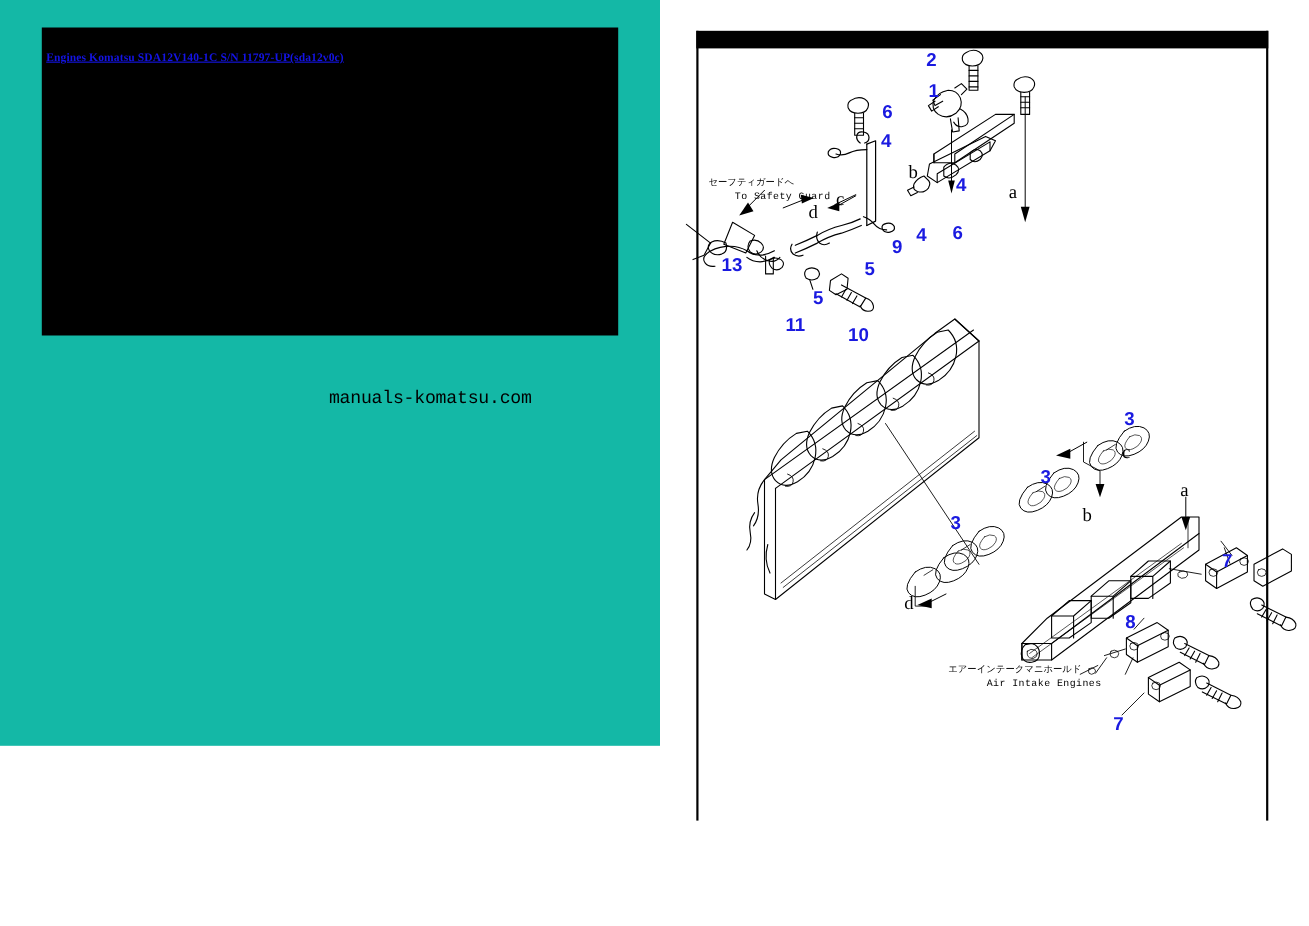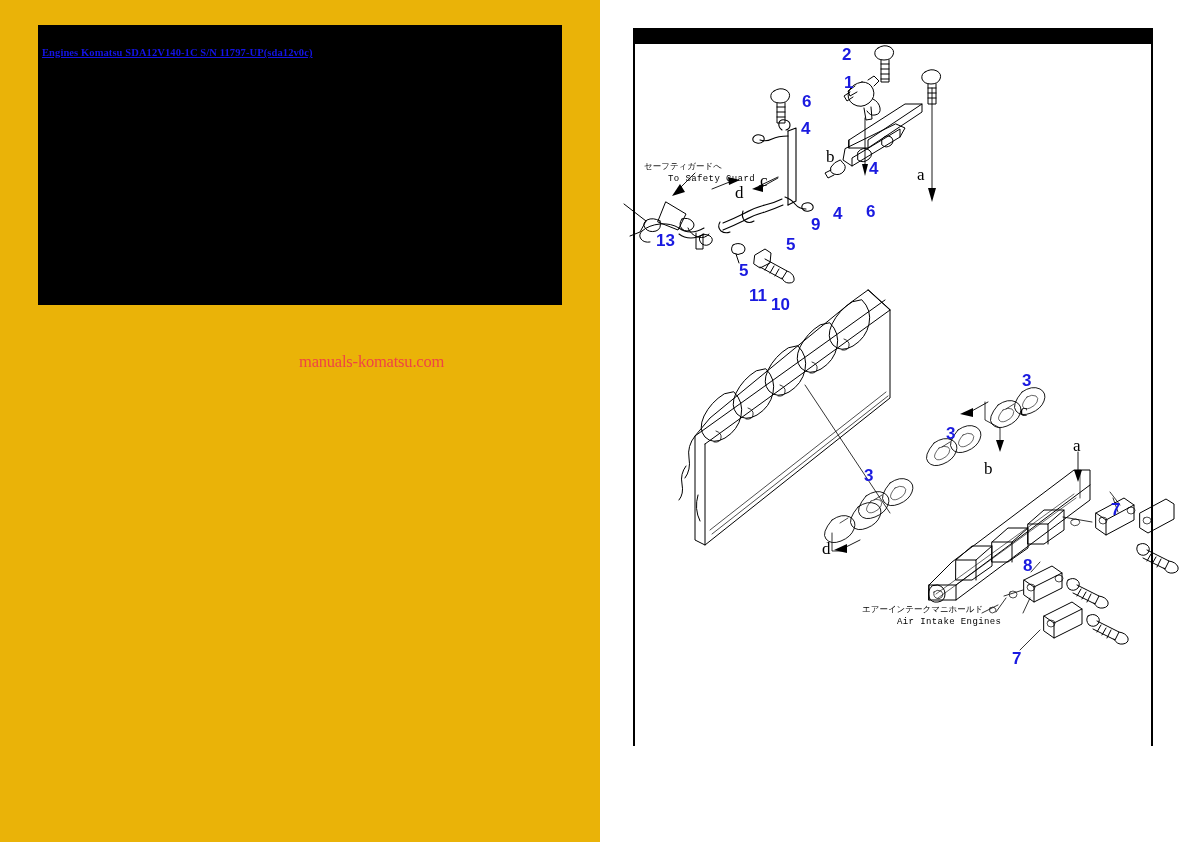--- a/index.html
+++ b/index.html
@@ -1,35 +1,35 @@
 <!DOCTYPE html>
 <html><head>
 <meta charset="utf-8">
 <style>
   html,body{margin:0;padding:0;background:#ffffff;}
   body{width:1190px;height:842px;position:relative;overflow:hidden;
        font-family:"Liberation Sans",sans-serif;}
 
   
-  #left-panel{position:absolute;left:0;top:0;width:600px;height:842px;background:#eab308;}
+  #left-panel{position:absolute;left:0;top:0;width:600px;height:678px;background:#14b8a6;}
   #black-box{position:absolute;left:38px;top:25px;width:524px;height:280px;background:#000000;}
   #catalog-link{position:absolute;left:42px;top:47px;color:#1414e6;
      font-size:10.5px;line-height:12px;white-space:nowrap;text-decoration:underline;
      font-family:"Liberation Serif",serif;font-weight:700;letter-spacing:.1px;cursor:pointer;}
 
   
   #diagram-panel{position:absolute;left:600px;top:0;width:590px;height:842px;background:#fff;}
   #frame{position:absolute;left:33px;top:28px;width:520px;height:718px;
          border-left:2px solid #000;border-right:2px solid #000;box-sizing:border-box;}
   #header-bar{position:absolute;left:33px;top:28px;width:520px;height:16px;background:#000;}
 
   #svg-art{position:absolute;left:0;top:0;width:590px;height:842px;}
 
-  .wm{position:absolute;left:299px;top:352px;font-size:16.5px;color:#ef4444;
-      font-family:Liberation Serif, serif;letter-spacing:-0.2px;white-space:nowrap;}
+  .wm{position:absolute;left:299px;top:352px;font-size:16.5px;color:#000000;
+      font-family:Liberation Mono, monospace;letter-spacing:-0.2px;white-space:nowrap;}
 
   
   .cn{position:absolute;color:#1a1ae0;font-family:"Liberation Sans",sans-serif;
       font-weight:700;font-size:17px;line-height:17px;}
   
   .cl{position:absolute;color:#000;font-family:"Liberation Serif",serif;
       font-size:17px;line-height:17px;}
   .jp{position:absolute;color:#000;font-size:8.5px;line-height:10px;white-space:nowrap;
       font-family:"DejaVu Sans",sans-serif;}
   .en{position:absolute;color:#000;font-size:9px;line-height:10px;white-space:nowrap;
@@ -300,21 +300,21 @@
     <div class="cn" style="left: 866px; top: 203px;">6</div>
     <div class="cl" style="left: 826px; top: 148px;">b</div>
     <div class="cl" style="left: 917px; top: 166px;">a</div>
     <div class="cl" style="left: 760px; top: 172px;">c</div>
     <div class="cl" style="left: 735px; top: 184px;">d</div>
     <div class="cn" style="left: 833px; top: 205px;">4</div>
     <div class="cn" style="left: 811px; top: 216px;">9</div>
     <div class="cn" style="left: 786px; top: 236px;">5</div>
     <div class="cn" style="left: 739px; top: 262px;">5</div>
     <div class="cn" style="left: 656px; top: 232px;">13</div>
-    <div class="cn" style="left: 749px; top: 287px;">11</div>
+    <div class="cn" style="left: 714px; top: 287px;">11</div>
     <div class="cn" style="left: 771px; top: 296px; text-align: right;">10</div>
     <div class="cn" style="left: 1022px; top: 372px;">3</div>
     <div class="cn" style="left: 946px; top: 425px;">3</div>
     <div class="cn" style="left: 864px; top: 467px;">3</div>
     <div class="cl" style="left: 1020px; top: 402px;">c</div>
     <div class="cl" style="left: 984px; top: 460px;">b</div>
     <div class="cl" style="left: 822px; top: 540px;">d</div>
     <div class="cl" style="left: 1073px; top: 437px;">a</div>
     <div class="cn" style="left: 1111px; top: 501px;">7</div>
     <div class="cn" style="left: 1023px; top: 557px;">8</div>

